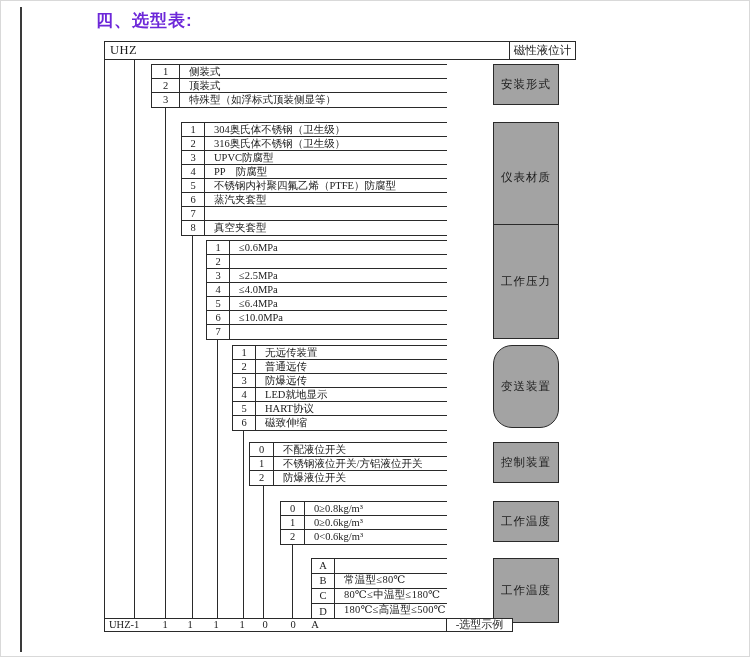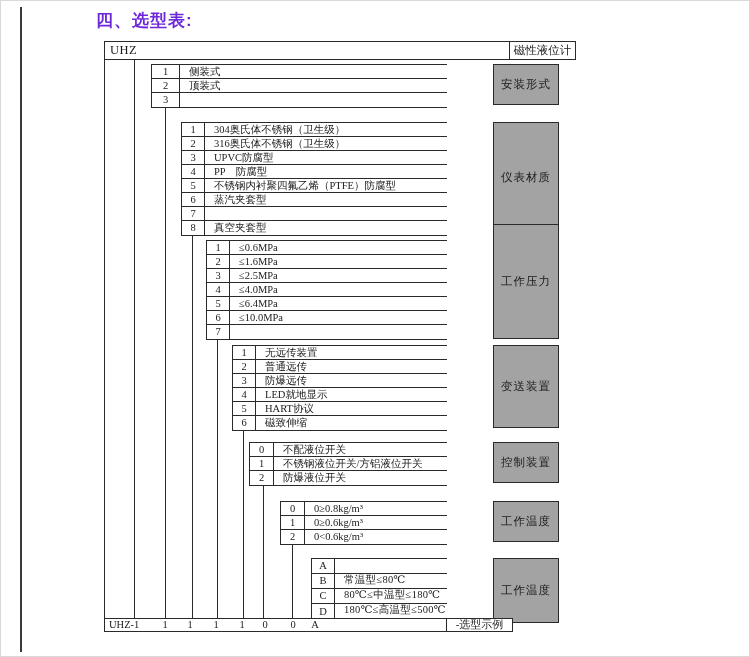--- a/index.html
+++ b/index.html
@@ -82,20 +82,21 @@
   <div class="row">
       <div class="code">1</div>
       <div class="desc">侧装式</div>
     </div>
   <div class="row">
       <div class="code">2</div>
       <div class="desc">顶装式</div>
     </div>
   <div class="row">
       <div class="code">3</div>
+      <div class="desc">特殊型（如浮标式顶装侧显等）</div>
     </div>
 </div>
 <div class="sec-label" style="top:63px;height:41px;">安装形式</div>
 
 <div class="rows sec1" style="left:180px;top:121px;width:266px;">
   <div class="row">
       <div class="code">1</div>
       <div class="desc">304奥氏体不锈钢（卫生级）</div>
     </div>
   <div class="row">
@@ -128,21 +129,20 @@
 </div>
 <div class="sec-label" style="top:121px;height:111px;">仪表材质</div>
 
 <div class="rows sec2" style="left:205px;top:239px;width:241px;">
   <div class="row">
       <div class="code">1</div>
       <div class="desc">≤0.6MPa</div>
     </div>
   <div class="row">
       <div class="code">2</div>
-      <div class="desc">≤1.6MPa</div>
     </div>
   <div class="row">
       <div class="code">3</div>
       <div class="desc">≤2.5MPa</div>
     </div>
   <div class="row">
       <div class="code">4</div>
       <div class="desc">≤4.0MPa</div>
     </div>
   <div class="row">
@@ -178,21 +178,21 @@
     </div>
   <div class="row">
       <div class="code">5</div>
       <div class="desc">HART协议</div>
     </div>
   <div class="row">
       <div class="code">6</div>
       <div class="desc">磁致伸缩</div>
     </div>
 </div>
-<div class="sec-label" style="top:344px;height:83px;">变送装置</div>
+<div class="sec-label" style="top:344px;height:83px;border-radius:19px;">变送装置</div>
 
 <div class="rows sec4" style="left:248px;top:441px;width:198px;">
   <div class="row">
       <div class="code">0</div>
       <div class="desc">不配液位开关</div>
     </div>
   <div class="row">
       <div class="code">1</div>
       <div class="desc">不锈钢液位开关/方铝液位开关</div>
     </div>

